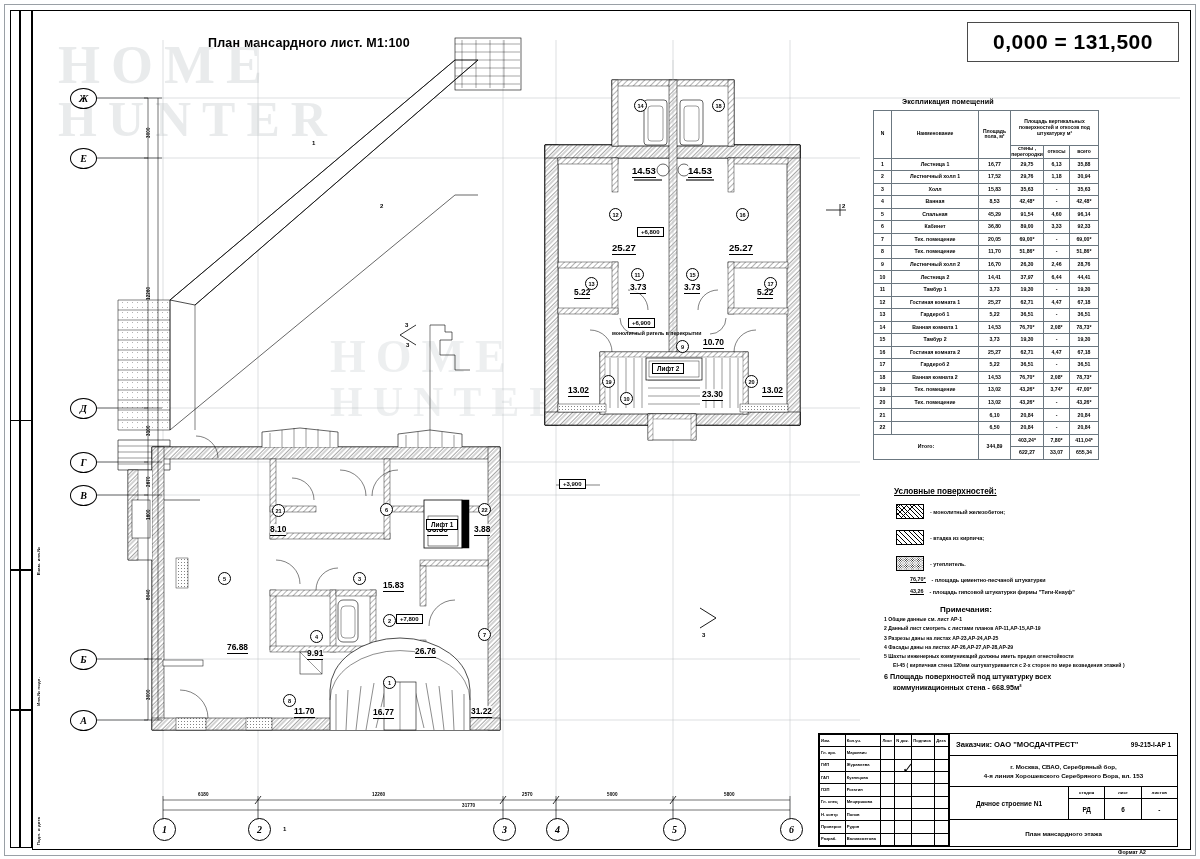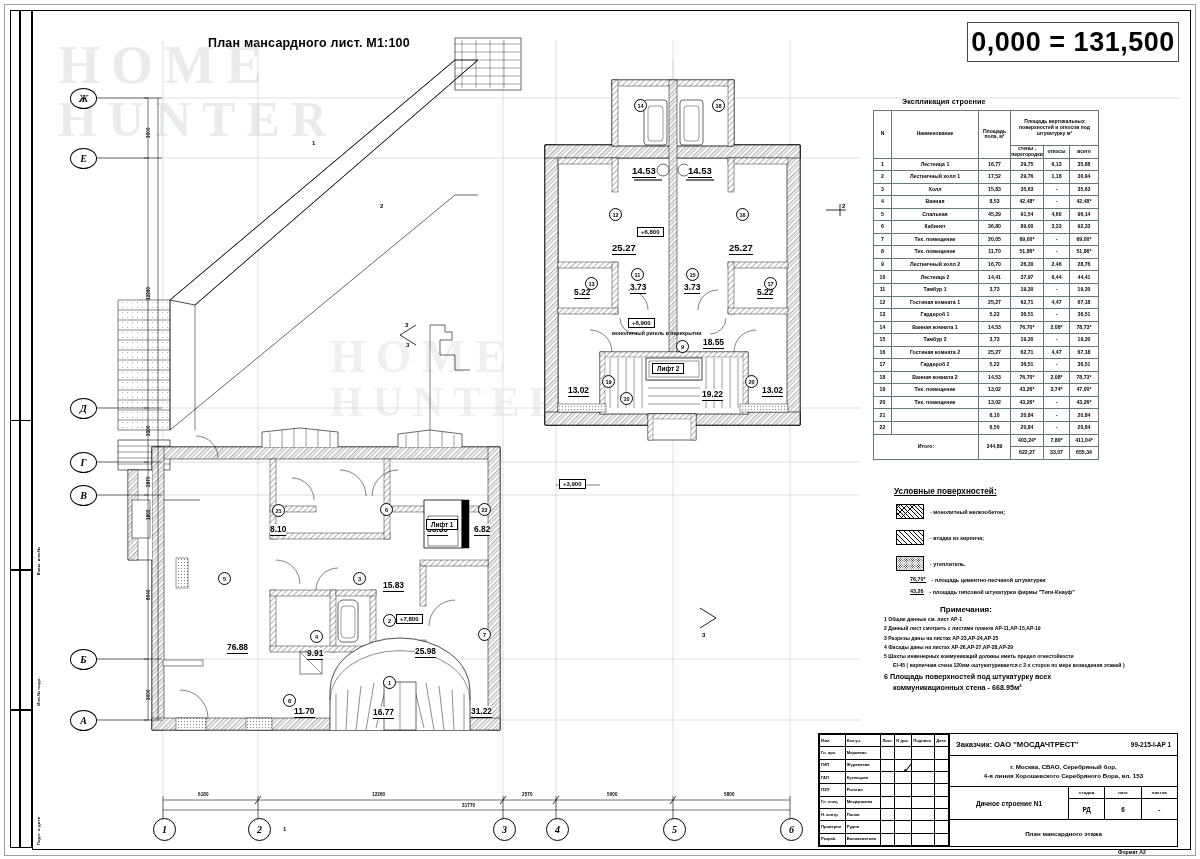--- a/index.html
+++ b/index.html
@@ -20,21 +20,21 @@
   .wm .l1{left:6px;top:6px;font-size:54px;}
   .wm .l2{left:6px;top:62px;font-size:50px;}
   .wm2{position:absolute;left:330px;top:330px;width:420px;height:120px;opacity:.10;pointer-events:none;}
   .wm2 .l1,.wm2 .l2{position:absolute;font-family:"Liberation Serif",serif;font-weight:bold;letter-spacing:10px;color:#5b6a72;}
   .wm2 .l1{font-size:46px;left:0;top:0;}
   .wm2 .l2{font-size:42px;left:0;top:48px;}
 
   
   .plan-title{position:absolute;left:208px;top:36px;font-size:12.5px;font-weight:bold;letter-spacing:.2px;}
   .elev-box{position:absolute;left:967px;top:22px;width:210px;height:38px;border:1px solid #4a4a4a;display:flex;align-items:center;justify-content:center;background:#fff;}
-  .elev-box span{font-size:27px;font-weight:bold;letter-spacing:.5px;}
+  .elev-box span{font-size:21px;font-weight:bold;letter-spacing:.5px;}
 
   
   .axis-bubble{position:absolute;width:21px;height:21px;border:1px solid #000;border-radius:50%;background:#fff;
       display:flex;align-items:center;justify-content:center;font-size:10px;font-weight:bold;font-style:italic;font-family:"Liberation Serif",serif;}
   .axis-bubble.e{border-radius:50%/50%;width:25px;height:19px;}
   .dimtext{position:absolute;font-size:4.6px;font-weight:bold;letter-spacing:.1px;white-space:nowrap;}
   .dimtext.v{transform:rotate(-90deg);transform-origin:left top;}
 
   
   .plan-svg{position:absolute;left:0;top:0;width:1200px;height:859px;pointer-events:none;}
@@ -478,32 +478,32 @@
   <div class="secmark" style="left:702px;top:632px;">3</div>
 
   <div class="area" style="left:632px;top:165px;">14.53</div>
   <div class="area" style="left:688px;top:165px;">14.53</div>
   <div class="area" style="left:612px;top:242px;">25.27</div>
   <div class="area" style="left:729px;top:242px;">25.27</div>
   <div class="area sm" style="left:574px;top:287px;">5.22</div>
   <div class="area sm" style="left:757px;top:287px;">5.22</div>
   <div class="area sm" style="left:630px;top:282px;">3.73</div>
   <div class="area sm" style="left:684px;top:282px;">3.73</div>
-  <div class="area sm" style="left:703px;top:337px;">18.55</div>
+  <div class="area sm" style="left:703px;top:337px;">10.70</div>
   <div class="area sm" style="left:568px;top:385px;">13.02</div>
   <div class="area sm" style="left:762px;top:385px;">13.02</div>
-  <div class="area sm" style="left:702px;top:389px;">19.22</div>
+  <div class="area sm" style="left:702px;top:389px;">23.30</div>
 
   <div class="area sm" style="left:270px;top:524px;">8.10</div>
   <div class="area sm" style="left:427px;top:524px;">36.80</div>
-  <div class="area sm" style="left:474px;top:524px;">6.82</div>
+  <div class="area sm" style="left:474px;top:524px;">3.88</div>
   <div class="area sm" style="left:383px;top:580px;">15.83</div>
   <div class="area sm" style="left:227px;top:642px;">76.88</div>
   <div class="area sm" style="left:307px;top:648px;">9.91</div>
-  <div class="area sm" style="left:415px;top:646px;">25.98</div>
+  <div class="area sm" style="left:415px;top:646px;">26.76</div>
   <div class="area sm" style="left:294px;top:706px;">11.70</div>
   <div class="area sm" style="left:373px;top:707px;">16.77</div>
   <div class="area sm" style="left:471px;top:706px;">31.22</div>
 
   <div class="lvl" style="left:637px;top:227px;">+6,800</div>
   <div class="lvl" style="left:628px;top:318px;">+6,900</div>
   <div class="lvl" style="left:559px;top:479px;">+3,900</div>
   <div class="lvl" style="left:396px;top:614px;">+7,800</div>
 
   <div class="lifttag" style="left:426px;top:519px;">Лифт 1</div>
@@ -531,21 +531,21 @@
   <div class="roomnum" style="left:380px;top:503px;">6</div>
   <div class="roomnum" style="left:478px;top:503px;">22</div>
   <div class="roomnum" style="left:218px;top:572px;">5</div>
   <div class="roomnum" style="left:353px;top:572px;">3</div>
   <div class="roomnum" style="left:310px;top:630px;">4</div>
   <div class="roomnum" style="left:383px;top:614px;">2</div>
   <div class="roomnum" style="left:478px;top:628px;">7</div>
   <div class="roomnum" style="left:283px;top:694px;">8</div>
   <div class="roomnum" style="left:383px;top:676px;">1</div>
 
-  <div class="expl-title">Экспликация строение</div>
+  <div class="expl-title">Экспликация помещений</div>
   <table class="expl">
     <thead>
       <tr>
         <th class="c-n" rowspan="2">N</th>
         <th class="c-name" rowspan="2">Наименование</th>
         <th class="c-area" rowspan="2">Площадь пола, м²</th>
         <th colspan="3" style="height:34px;">Площадь вертикальных поверхностей и откосов под штукатурку м²</th>
       </tr>
       <tr>
         <th class="c-w">стены , перегородки</th>

